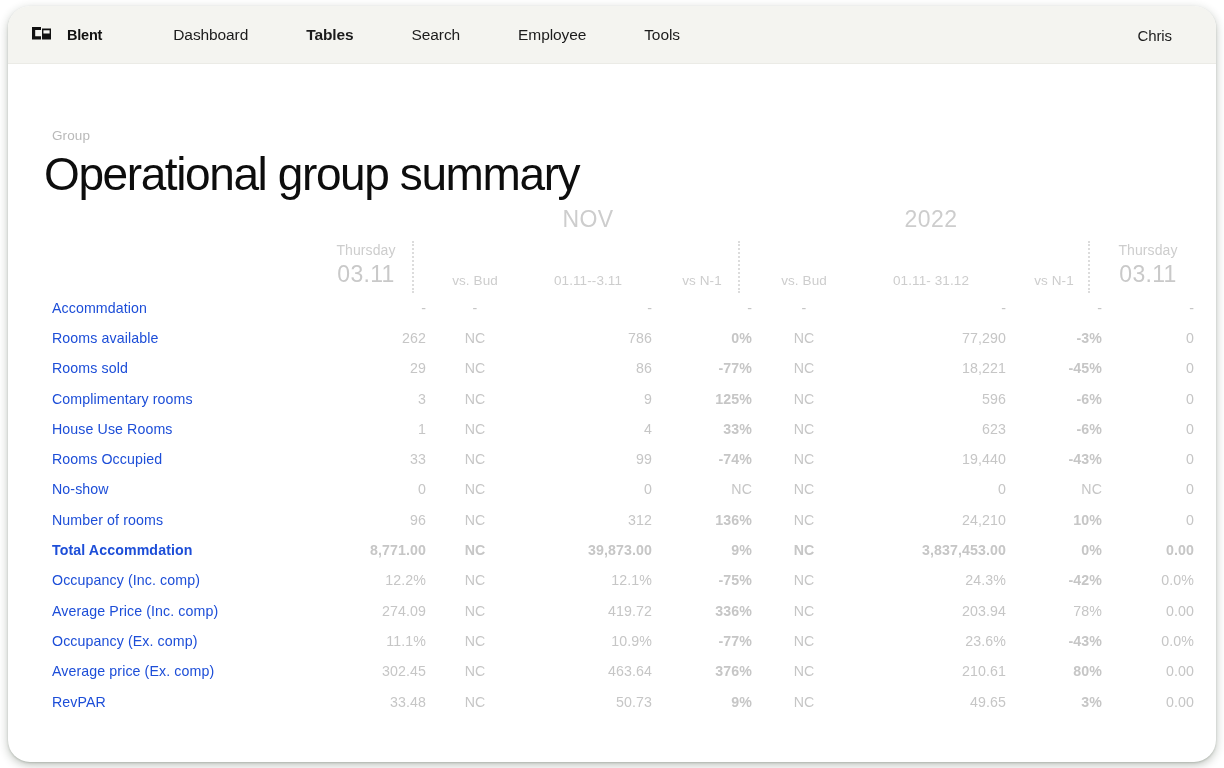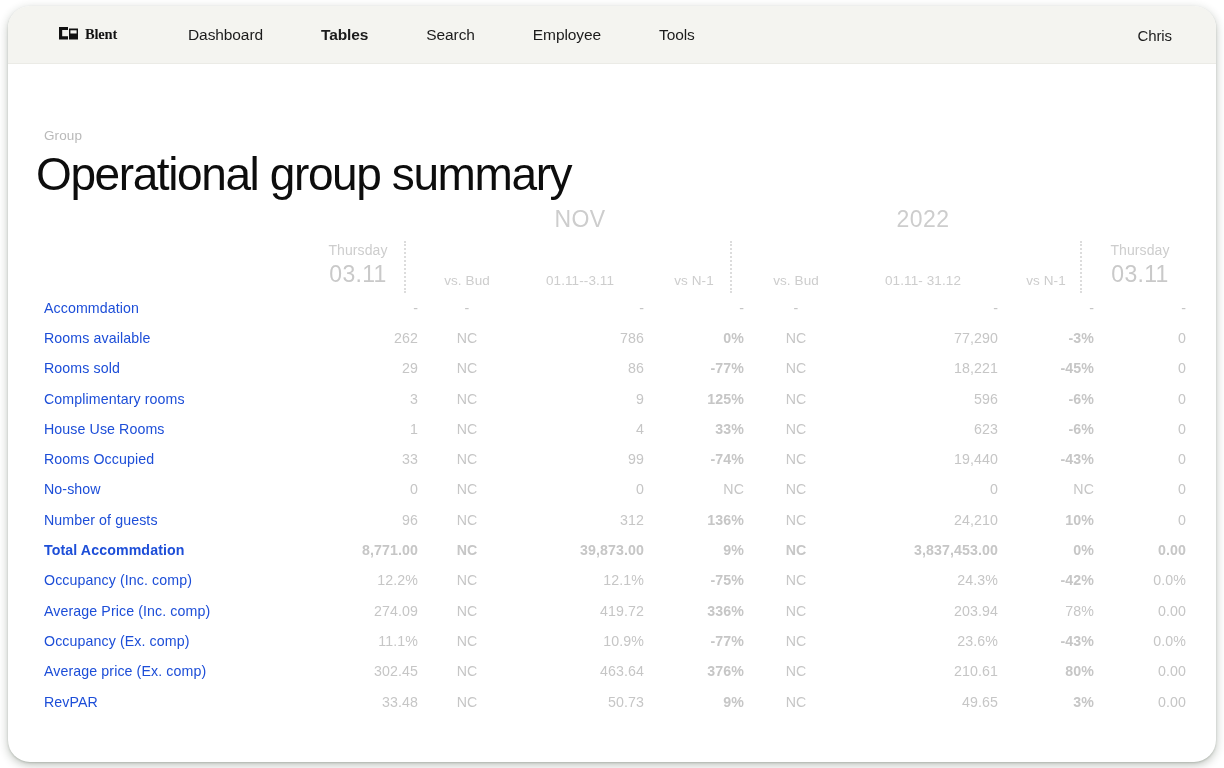--- a/index.html
+++ b/index.html
@@ -36,24 +36,23 @@
     height: 58px;
     background: #f4f4f0;
     display: flex;
     align-items: center;
     border-bottom: 1px solid #ebebe6;
   }
 
   .brand {
     display: flex;
     align-items: center;
-    gap: 7px;
-    margin-left: 51px;
+    gap: 16px;
+    margin-left: 24px;
     user-select: none;
-    font-family: Liberation Serif, serif;
   }
   .brand-mark { display: block; }
   .brand-name {
     font-size: 14.5px;
     font-weight: bold;
     letter-spacing: -0.2px;
     color: #111111;
   }
 
   #nav-links {
@@ -80,21 +79,21 @@
     top: 50%;
     transform: translateY(-50%);
     font-size: 15px;
     color: #1b1b1b;
     cursor: pointer;
     letter-spacing: -0.1px;
   }
 
   
   #page-body {
-    padding: 0 28px;
+    padding: 0 36px;
   }
 
   #eyebrow {
     margin-top: 64px;
     margin-left: 8px;
     font-size: 13.5px;
     color: #b9b9b9;
     letter-spacing: 0.1px;
   }
 
@@ -395,21 +394,21 @@
             <td class="muted">0</td>
             <td class="muted ctr">NC</td>
             <td class="muted">0</td>
             <td class="muted">NC</td>
             <td class="muted ctr">NC</td>
             <td class="muted">0</td>
             <td class="muted">NC</td>
             <td class="muted">0</td>
           </tr>
           <tr class="normal">
-            <td class="label">Number of guests</td>
+            <td class="label">Number of rooms</td>
             <td class="muted">96</td>
             <td class="muted ctr">NC</td>
             <td class="muted">312</td>
             <td class="pos">136%</td>
             <td class="muted ctr">NC</td>
             <td class="muted">24,210</td>
             <td class="pos">10%</td>
             <td class="muted">0</td>
           </tr>
           <tr class="total">

